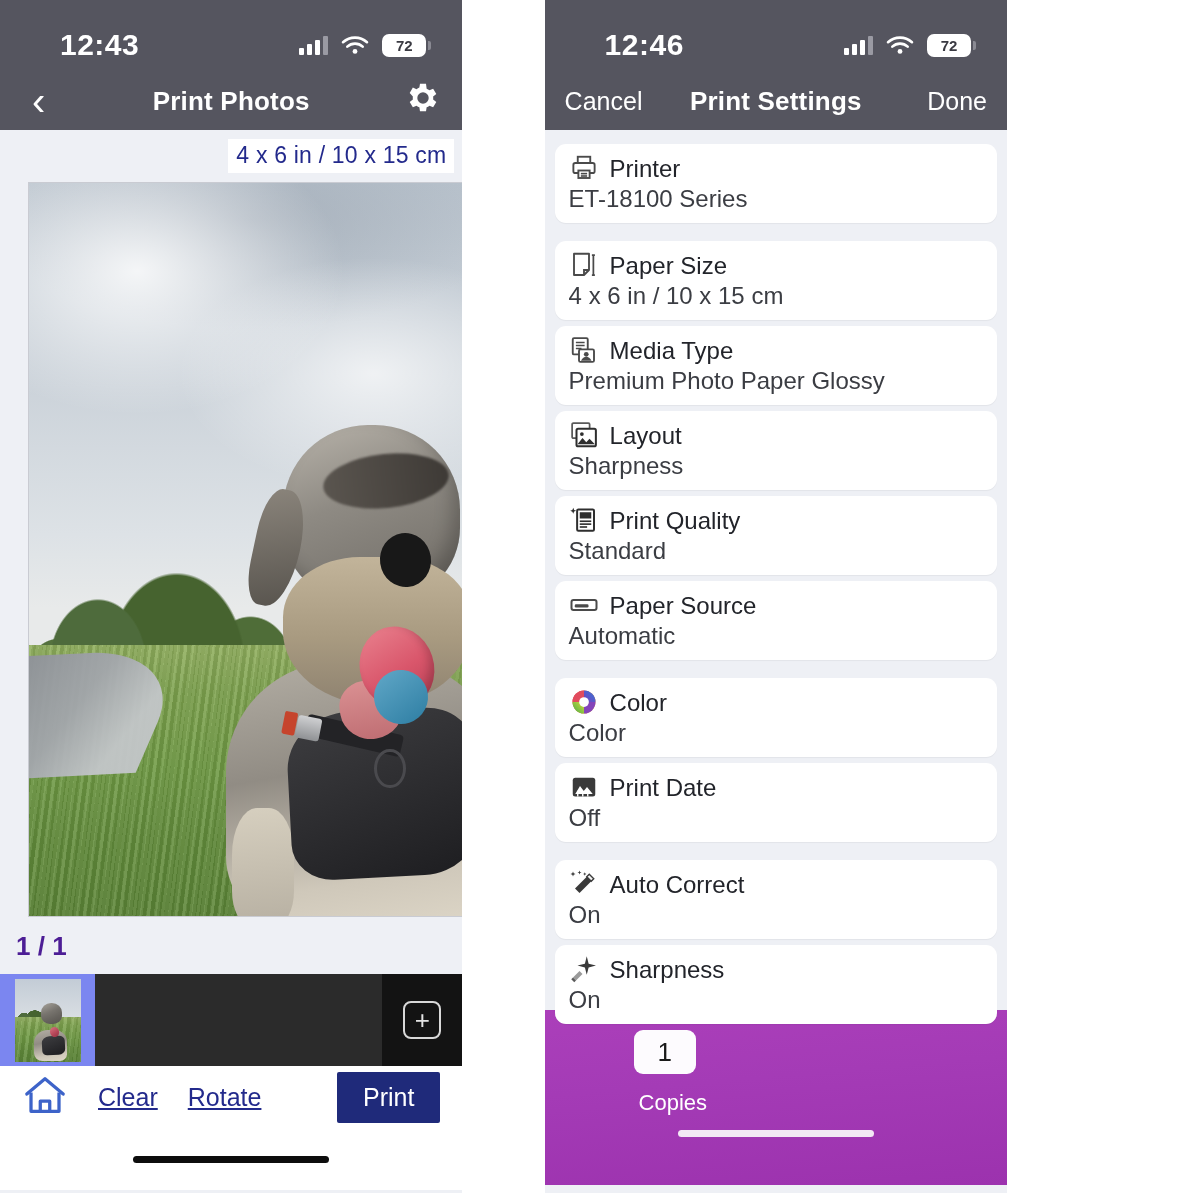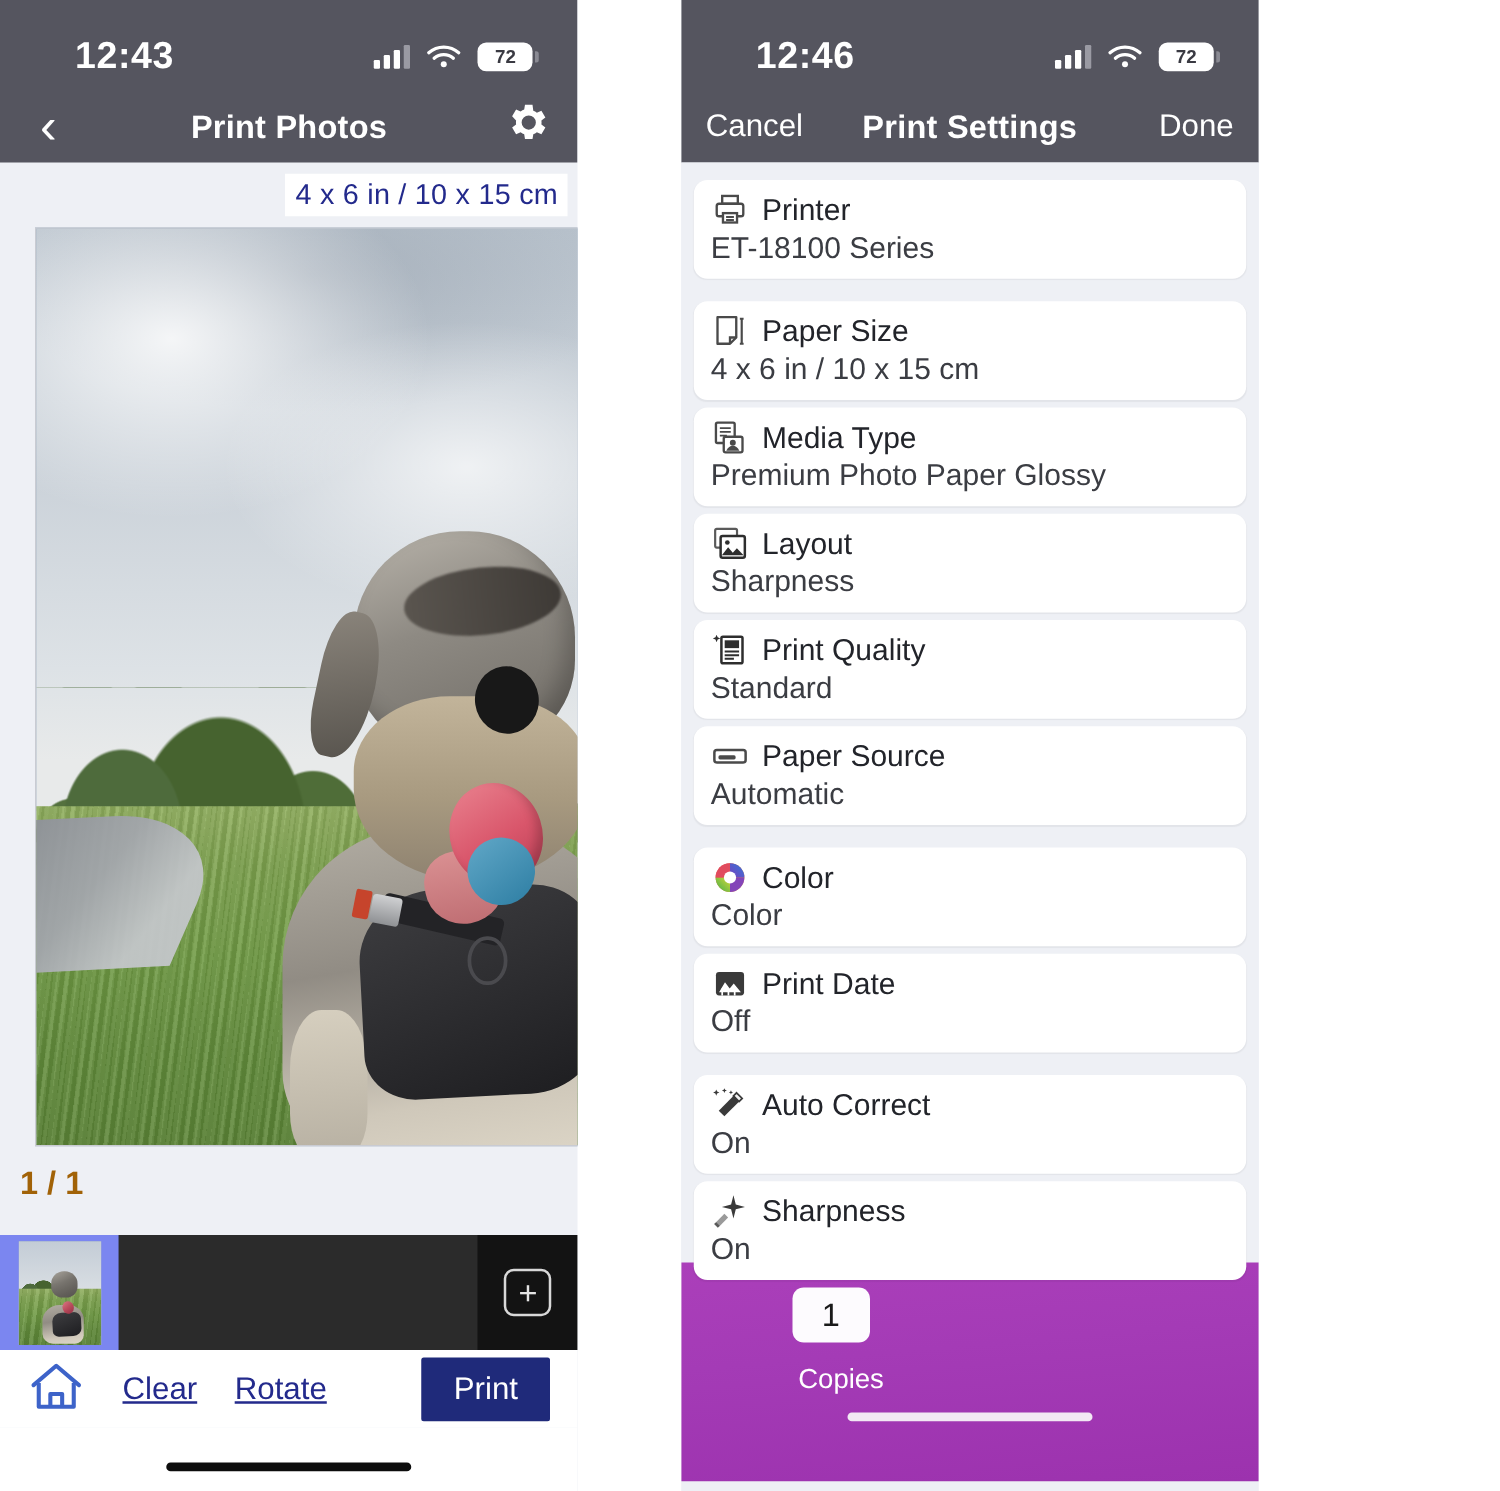--- a/index.html
+++ b/index.html
@@ -173,21 +173,21 @@
     position:absolute; left:52%; top:66%; width:11%; height:8%;
     border: 3px solid #4a4a4e; border-radius: 50%;
   }
   .dog-leg {
     position:absolute; left:2%; top:78%; width:22%; height:24%;
     background: linear-gradient(175deg, #d6cfbf, #b7b0a2);
     border-radius: 40% 40% 30% 30%;
   }
 
   
-  .counter { padding: 14px 0 26px 16px; font-size: 26px; font-weight: bold; color:#a16207; }
+  .counter { padding: 14px 0 12px 16px; font-size: 26px; font-weight: bold; color:#4c1d95; }
 
   
   .filmstrip {
     height: 92px; background: #2b2b2b; display: flex; align-items: center;
     position: relative;
   }
   .thumb-wrap {
     width: 95px; height: 92px; background: #7b86f0;
     display:flex; align-items:center; justify-content:center;
   }

